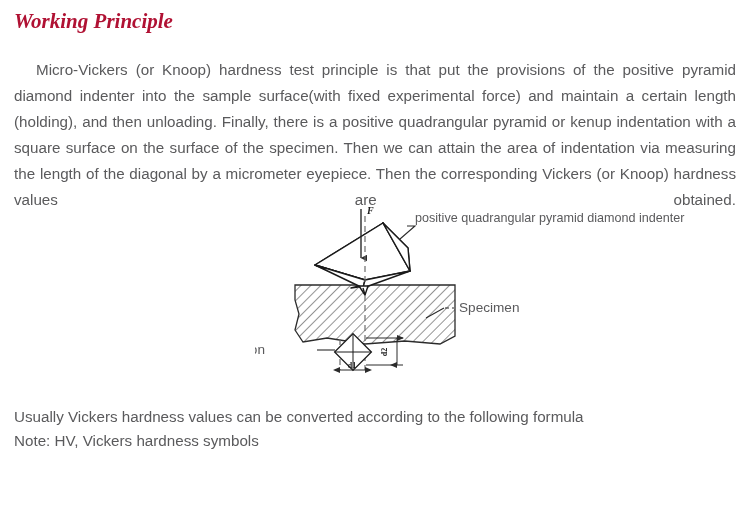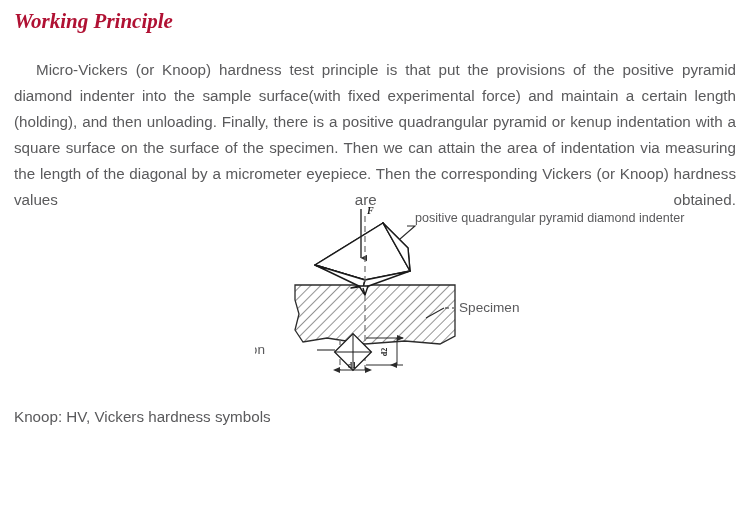--- a/index.html
+++ b/index.html
@@ -173,15 +173,16 @@
 
     <g stroke="#2b2b2b" stroke-width="1">
       <line x1="85" y1="168" x2="110" y2="168" marker-start="url(#arrL)" marker-end="url(#arrR)"></line>
     </g>
     <text x="97" y="166" font-family="Liberation Serif, serif" font-size="8" font-weight="bold" fill="#1a1a1a" text-anchor="middle">d1</text>
 
   </svg>
 </div>
 
 <div class="formula-block">
-  <div class="formula-line">Knoop: HV, Vickers hardness symbols</div>
+  <div class="formula-line">Usually Vickers hardness values can be converted according to the following formula</div>
+  <div class="formula-line">Note: HV, Vickers hardness symbols</div>
 
 </div>
 
 </body></html>

